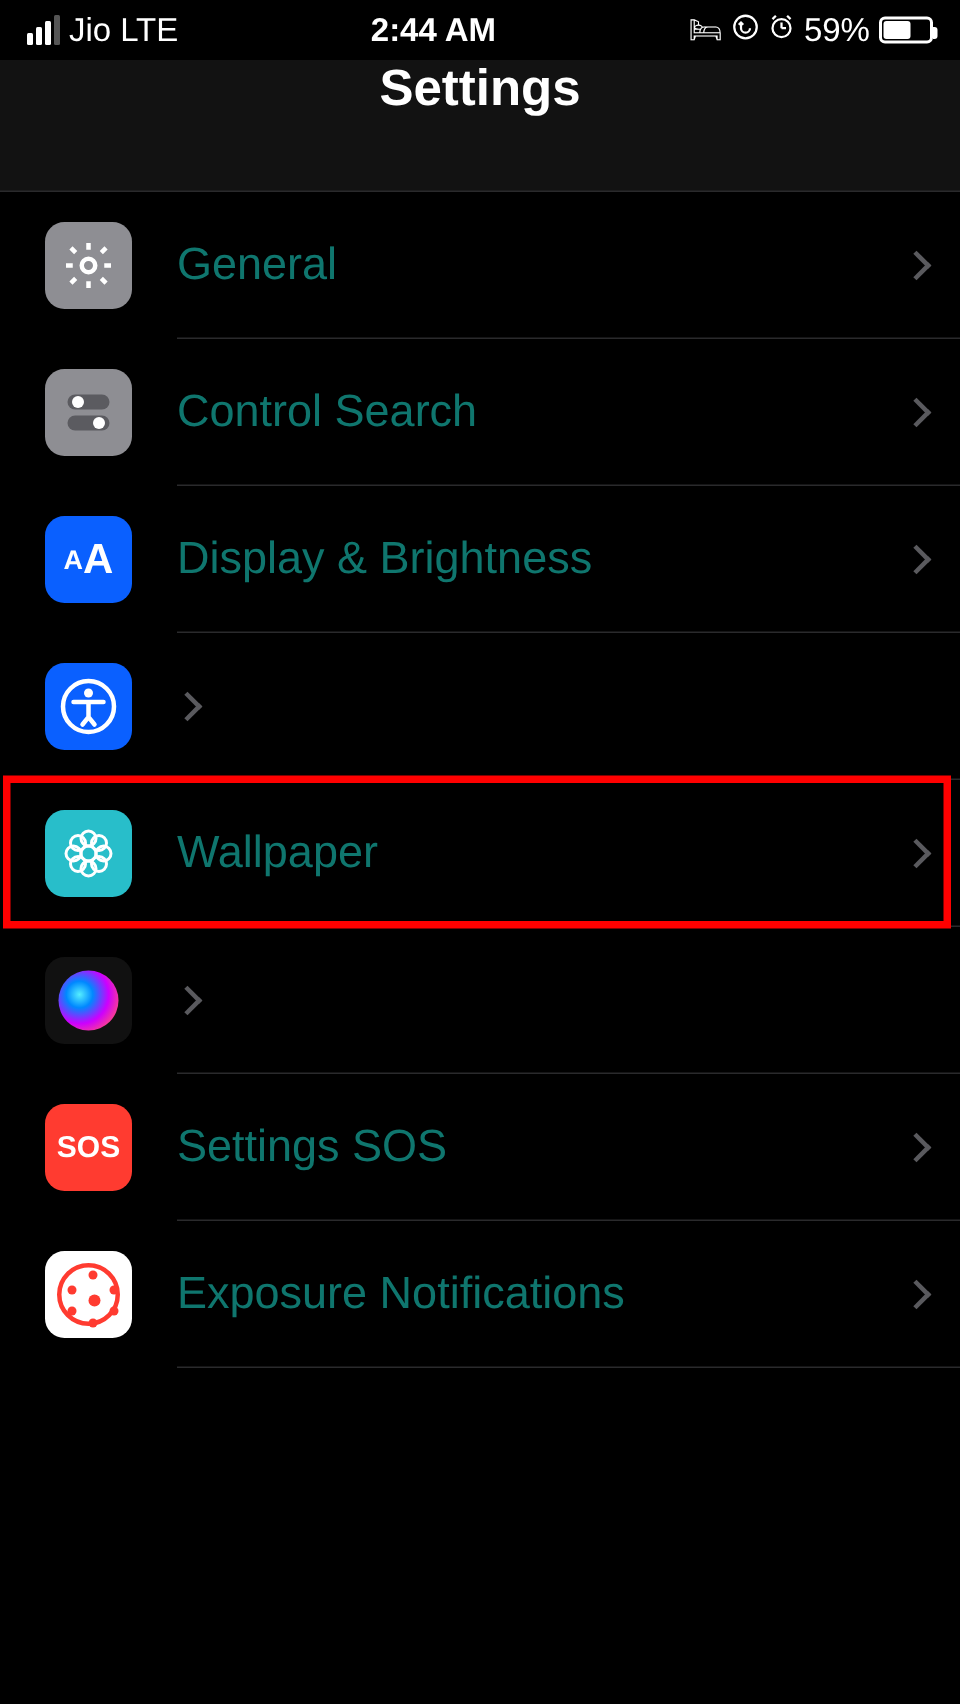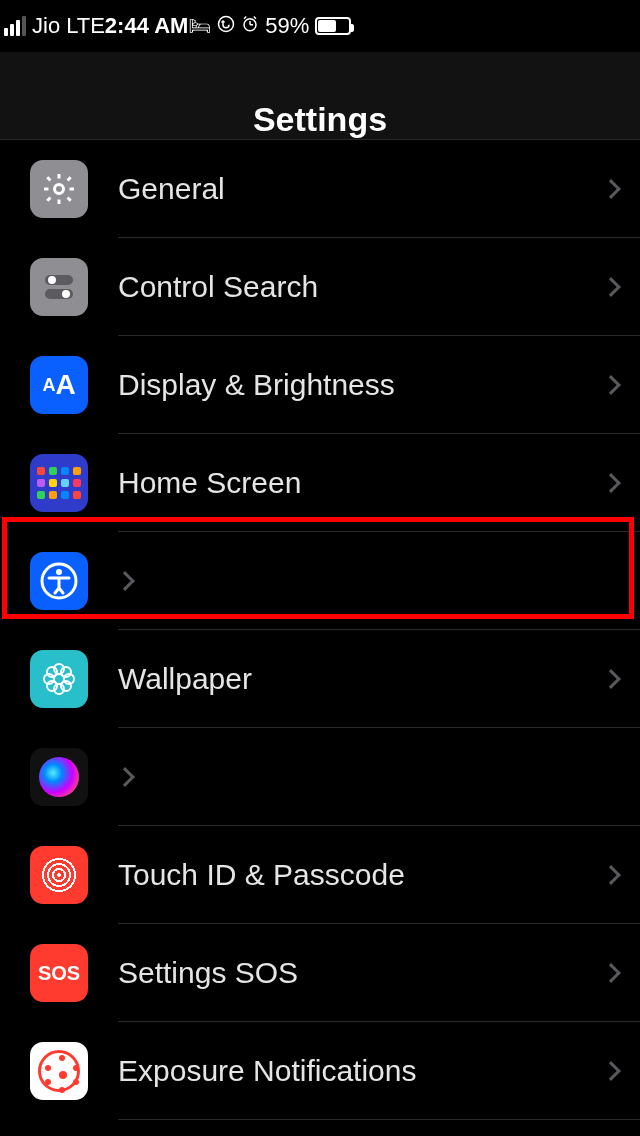--- a/index.html
+++ b/index.html
@@ -4,22 +4,22 @@
 <style>
   * { margin:0; padding:0; box-sizing:border-box; }
   body {
     width:640px; height:1136px;
     background:#000;
     font-family:-apple-system, "Helvetica Neue", Arial, sans-serif;
     color:#fff; overflow:hidden; position:relative;
   }
   
   .status-bar {
-    height:52px; display:flex; align-items:center;
-    padding:0 4px;
+    height:40px; display:flex; align-items:center;
+    justify-content:space-between; padding:0 18px;
     font-size:22px; font-weight:500;
   }
   .status-left, .status-right { display:flex; align-items:center; gap:6px; }
   .status-right { gap:6px; }
   .sig-bars { display:flex; align-items:flex-end; gap:2px; }
   .sig-bars span { width:4px; background:#fff; border-radius:1px; }
   .sig-bars span:nth-child(1){height:8px;}
   .sig-bars span:nth-child(2){height:12px;}
   .sig-bars span:nth-child(3){height:16px;}
   .sig-bars span:nth-child(4){height:20px; background:#555;}
@@ -28,41 +28,41 @@
     position:relative; display:flex; align-items:center; padding:1px;
   }
   .battery::after {
     content:""; position:absolute; right:-5px; top:5px;
     width:3px; height:8px; background:#fff; border-radius:0 2px 2px 0;
   }
   .battery-fill { background:#fff; height:100%; width:60%; border-radius:2px; }
   .status-icon { font-size:18px; }
   
   .header {
-    height:88px; display:flex; align-items:flex-end; justify-content:center;
+    height:88px; display:flex; align-items:flex-start; justify-content:center;
     border-bottom:1px solid #2a2a2c;
     background:#121212;
   }
   .header h1 { font-size:34px; font-weight:600; }
   
   .list { background:#000; }
   .row {
     display:flex; align-items:center; height:98px;
     padding:0 22px 0 30px; position:relative;
   }
   .row .sep {
     position:absolute; left:118px; right:0; bottom:0;
     height:1px; background:#2a2a2c;
   }
   .icon-box {
     width:58px; height:58px; border-radius:13px;
     display:flex; align-items:center; justify-content:center;
     flex:0 0 58px; margin-right:30px;
   }
-  .row-label { font-size:30px; font-weight:400; color:#e5e5e5; flex:1; }
+  .row-label { font-size:30px; font-weight:400; color:#0f766e; flex:1; }
   .chevron {
     width:14px; height:14px;
     border-right:3px solid #5a5a5e;
     border-top:3px solid #5a5a5e;
     transform:rotate(45deg);
   }
   .highlight-box {
     position:absolute; border:5px solid #ff0000;
     left:2px; width:632px; top:517px; height:102px;
     pointer-events:none;
@@ -166,41 +166,20 @@
   <div class="row">
     <div class="icon-box ic-display" style="color:#fff;font-weight:600;font-size:24px;">
       <span style="font-size:18px;">A</span>
         <span style="font-size:28px;">A</span>
     </div>
     <div class="row-label">Display &amp; Brightness</div>
     <div class="chevron"></div>
     <div class="sep"></div>
   </div>
 
-  <div class="row">
-    <div class="icon-box ic-home">
-      <div class="home-grid">
-        <span style="background:#ff453a"></span>
-          <span style="background:#30d158"></span>
-          <span style="background:#0a84ff"></span>
-          <span style="background:#ff9f0a"></span>
-        <span style="background:#bf5af2"></span>
-          <span style="background:#ffd60a"></span>
-          <span style="background:#64d2ff"></span>
-          <span style="background:#ff375f"></span>
-        <span style="background:#30d158"></span>
-          <span style="background:#ff9f0a"></span>
-          <span style="background:#0a84ff"></span>
-          <span style="background:#ff453a"></span>
-      </div>
-    </div>
-    <div class="row-label">Home Screen</div>
-    <div class="chevron"></div>
-    <div class="sep"></div>
-  </div>
 
   <div class="row">
     <div class="icon-box ic-access">
       <svg width="40" height="40" viewBox="0 0 40 40">
           <circle cx="20" cy="20" r="17" fill="none" stroke="#fff" stroke-width="3"></circle>
           <circle cx="20" cy="11" r="3" fill="#fff"></circle>
           <path d="M10 17 h20 M20 17 v10 M16 32 l4 -5 l4 5" stroke="#fff" stroke-width="3" fill="none" stroke-linecap="round"></path>
         </svg>
     </div>
     <div class="chevron"></div>
@@ -227,28 +206,20 @@
   </div>
 
   <div class="row">
     <div class="icon-box ic-siri">
       <div class="siri-orb"></div>
     </div>
     <div class="chevron"></div>
     <div class="sep"></div>
   </div>
 
-  <div class="row">
-    <div class="icon-box ic-touch">
-      <div class="touch-print"></div>
-    </div>
-    <div class="row-label">Touch ID &amp; Passcode</div>
-    <div class="chevron"></div>
-    <div class="sep"></div>
-  </div>
 
   <div class="row">
     <div class="icon-box ic-sos" style="color:#ffffff;font-weight:700;font-size:20px;">
       <span>SOS</span>
     </div>
     <div class="row-label">Settings SOS</div>
     <div class="chevron"></div>
     <div class="sep"></div>
   </div>
 

